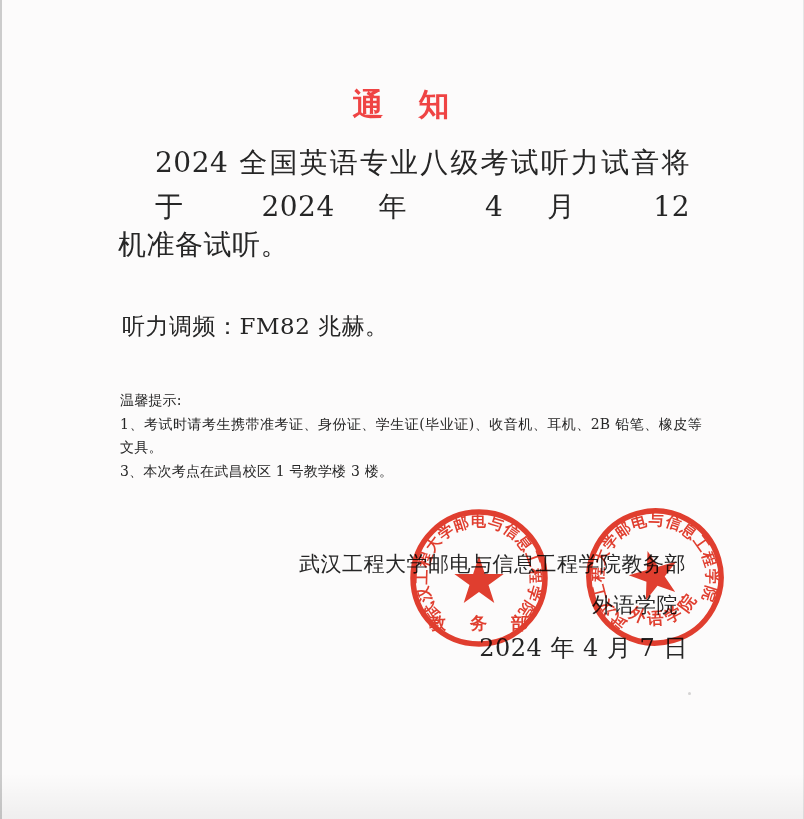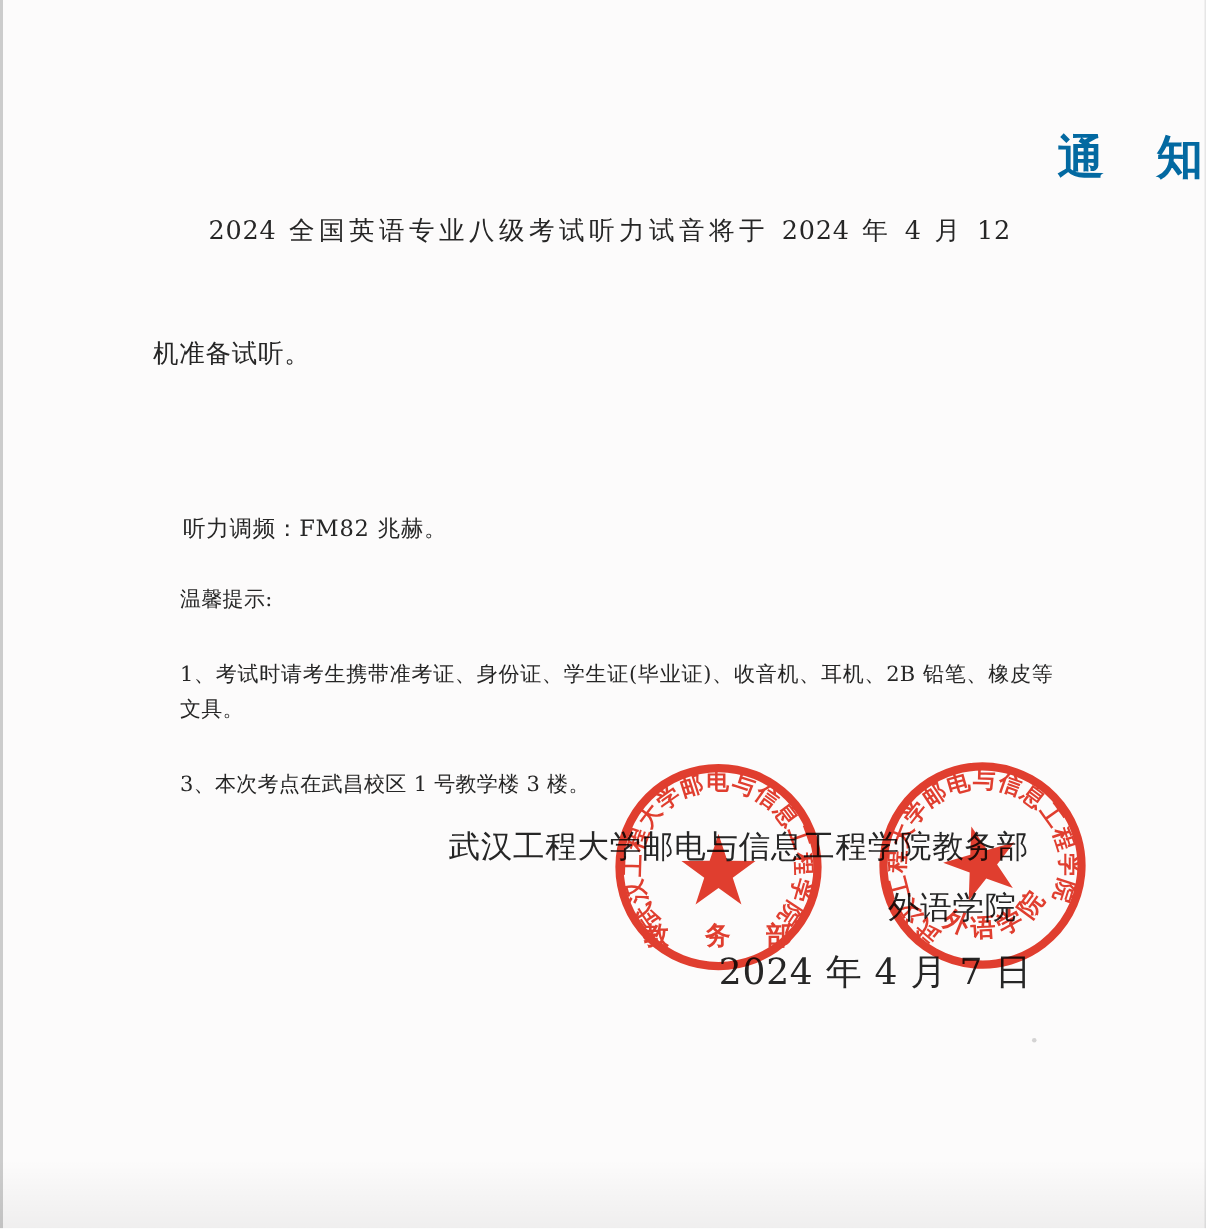--- a/index.html
+++ b/index.html
@@ -14,39 +14,39 @@
   }
   .edge-left  { position:absolute; left:0; top:0; width:2px; height:100%; background:#cccccc; }
   .edge-right { position:absolute; right:0; top:0; width:1px; height:100%; background:#e6e6e6; }
   .edge-bottom{ position:absolute; left:0; bottom:0; width:100%; height:46px;
                 background:linear-gradient(to bottom, rgba(0,0,0,0), rgba(0,0,0,0.05)); }
   .speck { position:absolute; left:688px; top:692px; width:3px; height:3px;
            background:#b9b9b9; border-radius:50%; opacity:.6; }
 
   .doc-title {
     position:absolute; top:84px; left:0; width:100%;
-    text-align:right; font-size:31px; font-weight:600;
-    letter-spacing:2px; color:#0369a1;
+    text-align:center; font-size:31px; font-weight:600;
+    letter-spacing:2px; color:#ef4444;
   }
   .body-line {
-    position:absolute; left:102px; width:572px;
-    font-size:17px; line-height:26px; letter-spacing:.5px;
+    position:absolute; left:118px; width:572px;
+    font-size:28px; line-height:44px; letter-spacing:.5px;
   }
   .jline { text-align:justify; text-align-last:justify; }
   .line-1 { top:141px; padding-left:37px; }
   .line-2 { top:183px; }
   .line-3 { top:225px;font-family:Liberation Mono, monospace; }
 
-  .freq-line { position:absolute; left:122px; top:311px; font-size:15px; letter-spacing:.5px;margin-top:32px; }
+  .freq-line { position:absolute; left:122px; top:311px; font-size:23px; letter-spacing:.5px; }
 
   .tips {
     position:absolute; left:120px; top:389px; width:582px;
     font-size:14px; line-height:23.5px; letter-spacing:.2px;
   }
-  .tips .tip-item { text-align:justify;margin-top:26px; }
+  .tips .tip-item { text-align:justify; }
 
   .sig-org  { position:absolute; top:550px; right:118px; font-size:21px; letter-spacing:.5px; }
   .sig-dept { position:absolute; top:591px; right:126px; font-size:21px; letter-spacing:.5px; }
   .sig-date { position:absolute; top:632px; right:116px; font-size:24px; letter-spacing:.5px; }
 
   .stamp {
     position:absolute; width:150px; height:150px;
     mix-blend-mode: multiply; opacity:.93;
   }
   .stamp-left  { left:404px; top:503px; }

